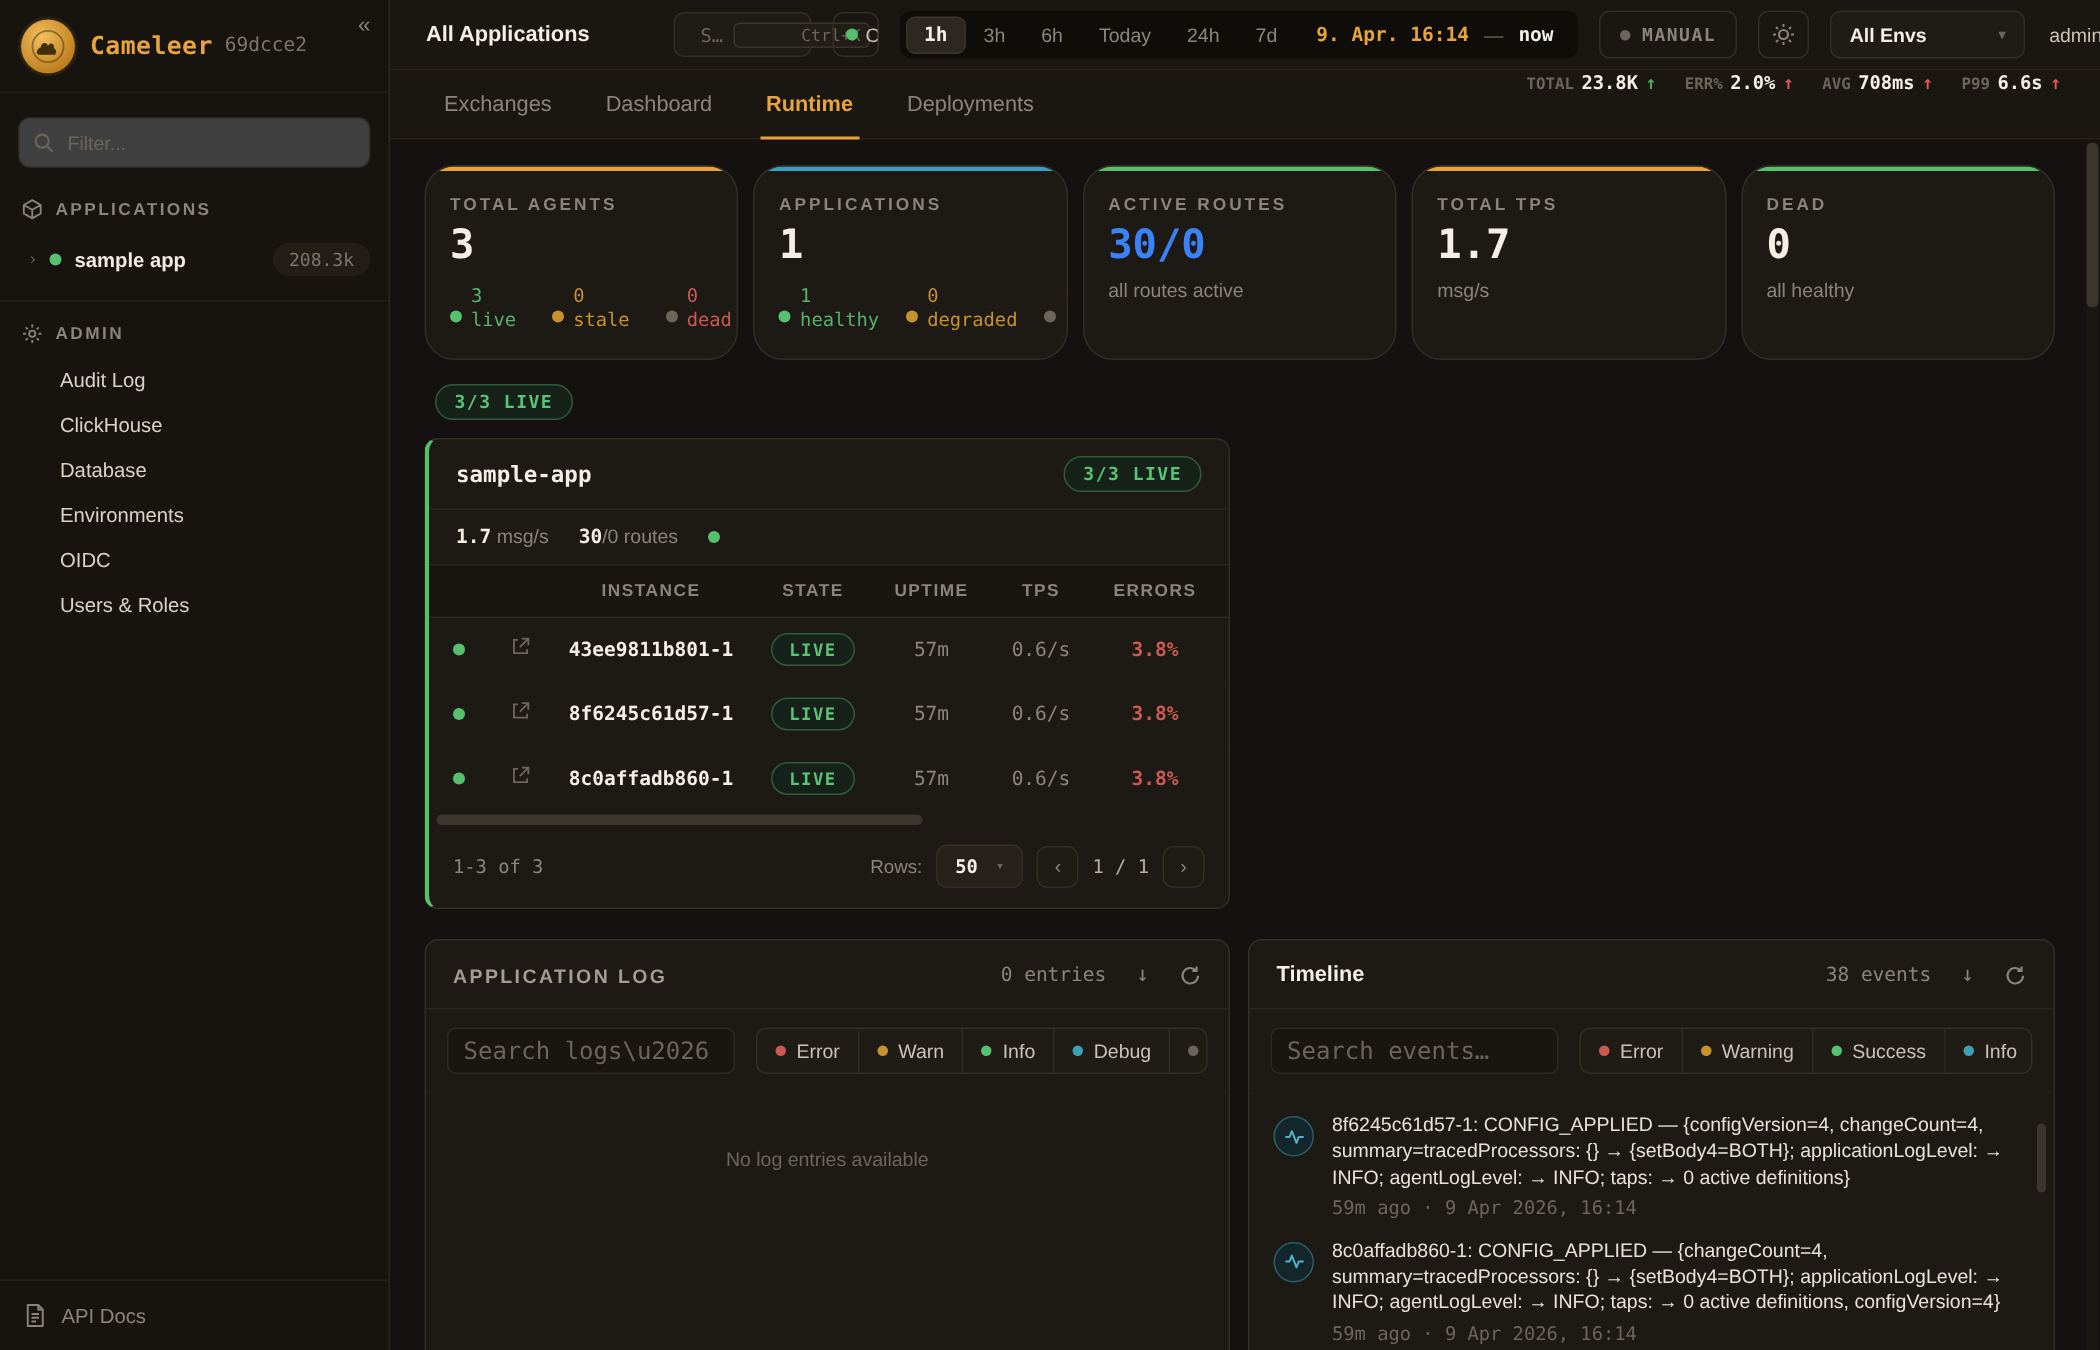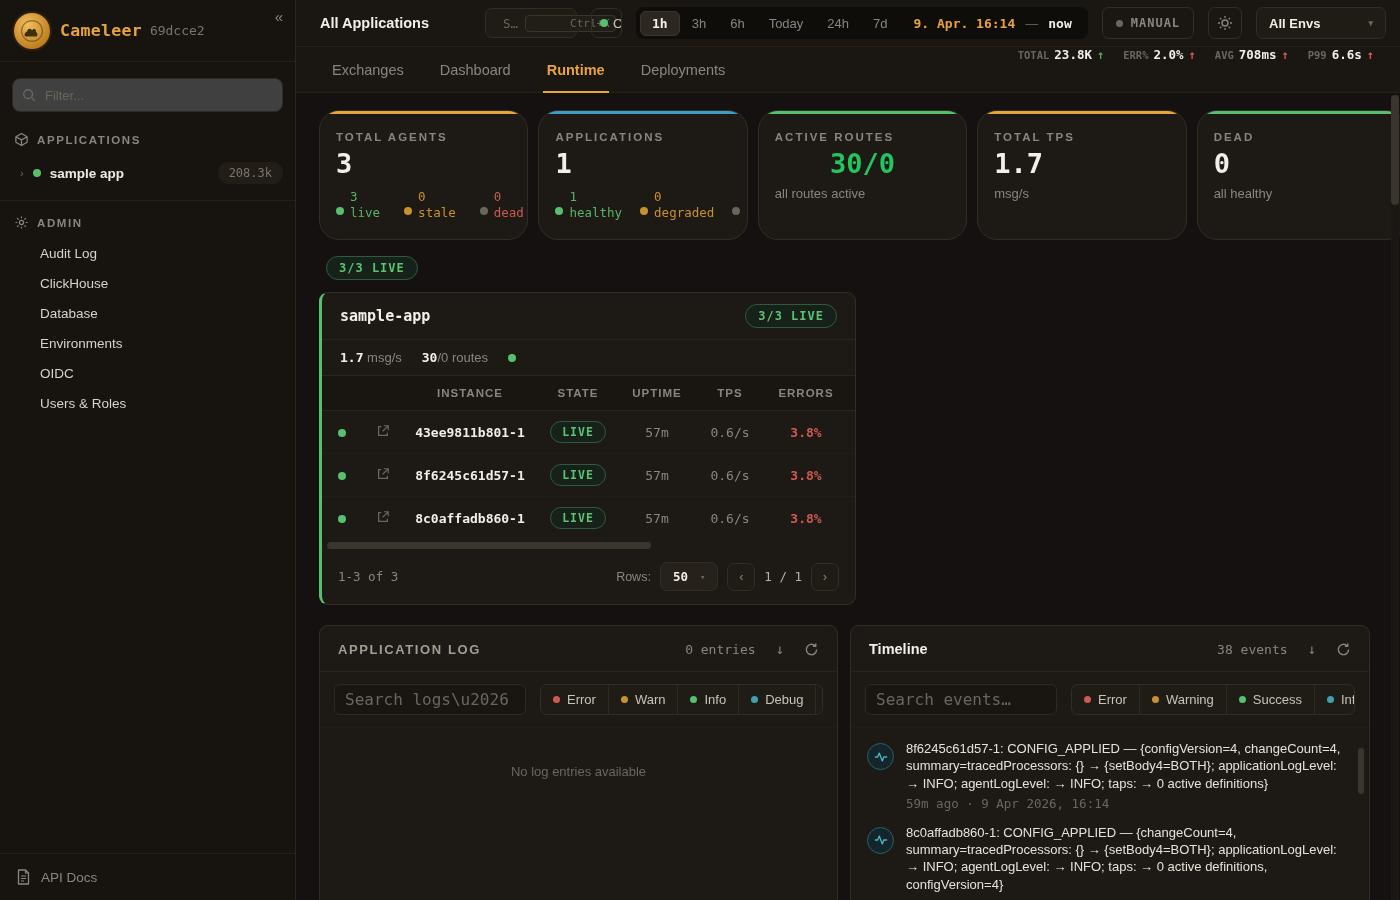--- a/index.html
+++ b/index.html
@@ -2,21 +2,21 @@
 <html><head>
 <meta charset="utf-8">
 <style>
   * { margin:0; padding:0; box-sizing:border-box; }
   html,body { width:1400px; height:900px; overflow:hidden; background:#131110; }
   body { font-family:"Liberation Sans", sans-serif; color:#ece7df; font-size:13px; }
   .mono { font-family:"DejaVu Sans Mono", monospace; }
   .app { display:flex; width:1400px; height:900px; }
 
   
-  .sidebar { width:296px; flex:none; background:#171410; border-right:1px solid #2a2620; display:flex; flex-direction:column; }
+  .sidebar { width:260px; flex:none; background:#171410; border-right:1px solid #2a2620; display:flex; flex-direction:column; }
   .sidebar-header { height:62px; flex:none; display:flex; align-items:center; padding:0 14px; border-bottom:1px solid #241f19; position:relative; }
   .logo-badge { width:36px; height:36px; border-radius:50%; background:radial-gradient(circle at 38% 32%, #f2bd5e, #bd7d1c 75%); display:flex; align-items:center; justify-content:center; flex:none; box-shadow:0 0 0 2px #2a2113; }
   .brand { font-family:"DejaVu Sans Mono", monospace; font-weight:bold; color:#e8a33d; font-size:16.5px; margin-left:10px; letter-spacing:.3px; }
   .brand-version { font-family:"DejaVu Sans Mono", monospace; color:#7b756a; font-size:13px; margin-left:8px; }
   .collapse-btn { position:absolute; right:12px; top:8px; color:#8a857c; font-size:15px; cursor:pointer; }
   .filter-wrap { margin:16px 12px 10px; position:relative; }
   .filter-wrap svg { position:absolute; left:10px; top:10px; }
   .filter-input { width:100%; height:34px; background:#404040; border:1px solid #2e2a22; border-radius:8px; color:#ece7df; padding:0 10px 0 32px; font-size:13px; outline:none; }
   .filter-input::placeholder { color:#6b665c; }
   .side-section-header { display:flex; align-items:center; gap:8px; padding:10px 14px 8px; color:#8a857c; font-size:11.5px; letter-spacing:1.6px; font-weight:bold; }
@@ -63,21 +63,21 @@
   .arrow-up-green { color:#4cae5d; font-size:12px; font-weight:bold; }
   .arrow-up-red { color:#d95c52; font-size:12px; font-weight:bold; }
 
   
   .content { flex:1; position:relative; padding:17px 30px 0 23px; overflow:hidden; }
   .cards-row { display:flex; gap:10px; width:1087px; margin-bottom:16px; }
   .stat-card { flex:1; background:#1d1a15; border:1px solid #332e24; border-radius:20px; padding:14px 16px; height:130px; position:relative; overflow:hidden; }
   .stat-card::before { content:""; position:absolute; top:0; left:0; right:0; height:3px; background:var(--top); }
   .card-label { color:#8a857c; font-size:11.5px; letter-spacing:2px; font-weight:600; margin-top:6px; }
   .card-value { font-family:"DejaVu Sans Mono", monospace; font-weight:bold; font-size:27px; margin-top:5px; color:#f3efe7; }
-  .card-value.green { color:#22c55e;text-align:center; }
+  .card-value.green { color:#3b82f6; }
   .card-sub { color:#8a857c; font-size:13px; margin-top:7px; }
   .breakdown { display:flex; gap:24px; margin-top:10px; }
   .bd-item { display:flex; align-items:flex-end; gap:6px; font-family:"DejaVu Sans Mono", monospace; font-size:12.5px; white-space:nowrap; }
   .bd-item .dot { margin-bottom:5px; }
   .bd-col { display:flex; flex-direction:column; line-height:1.25; }
   .txt-green { color:#56b368; } .txt-orange { color:#c9912e; } .txt-red { color:#cc5a50; }
 
   .live-pill { display:inline-flex; font-family:"DejaVu Sans Mono", monospace; font-weight:bold; font-size:12px; color:#58c474; background:#16211a; border:1px solid #2e5b3b; border-radius:12px; padding:4px 12px; letter-spacing:1px; }
   .live-badge-row { margin:0 0 12px 7px; }
 

